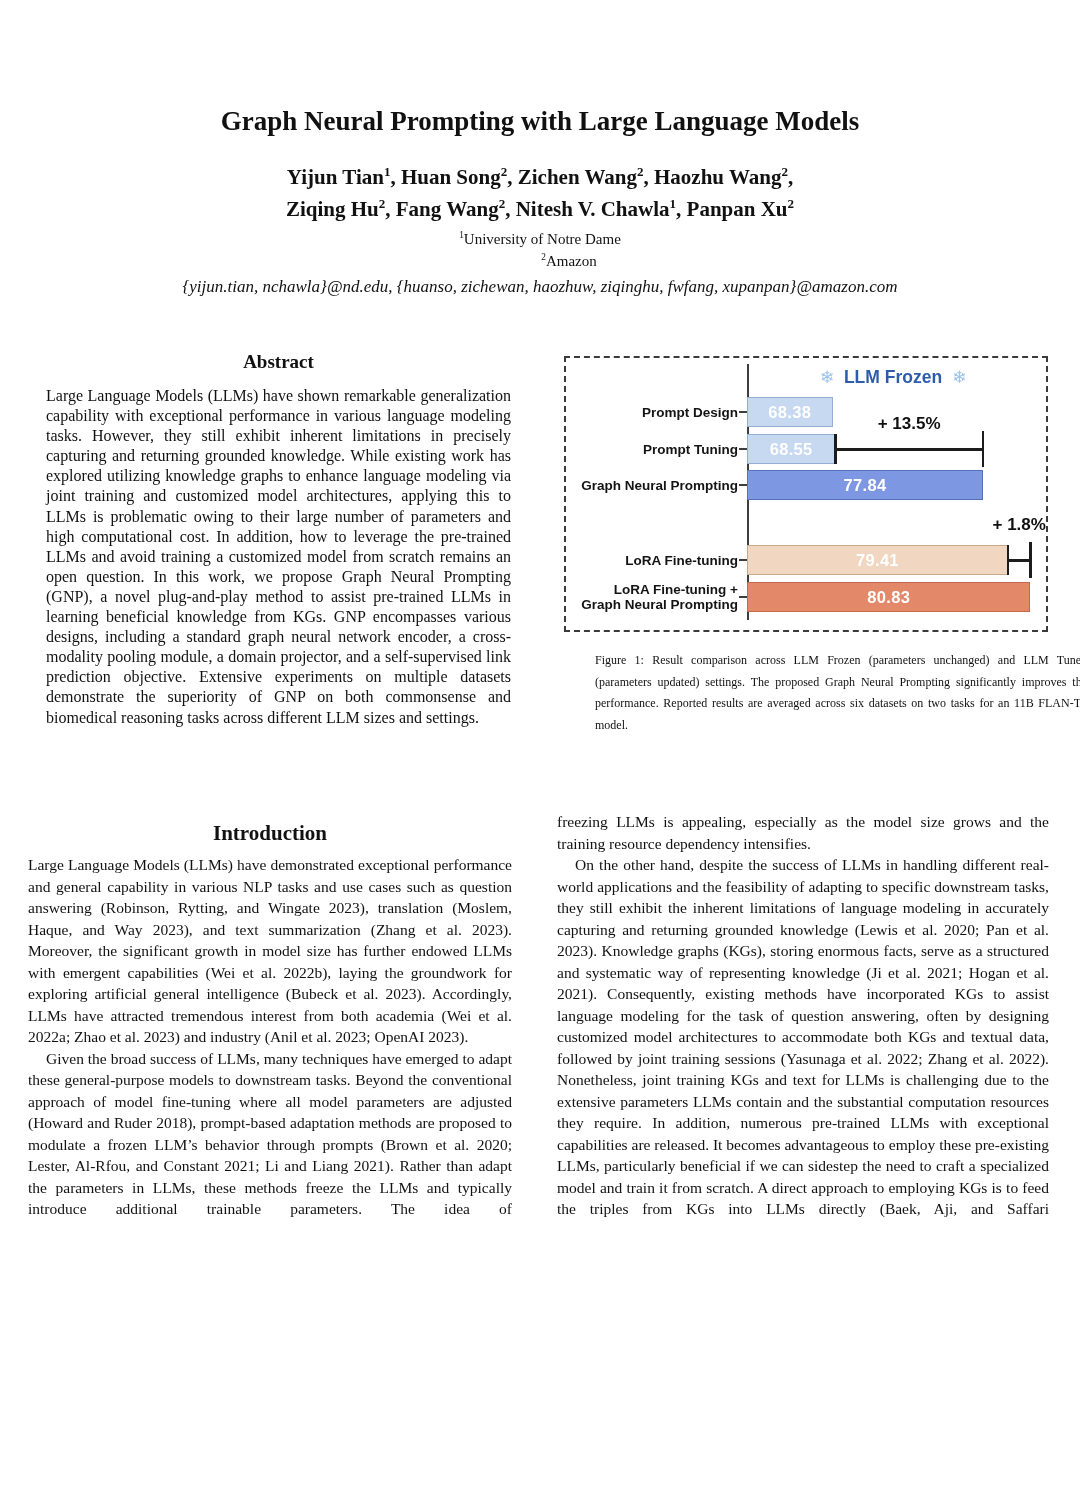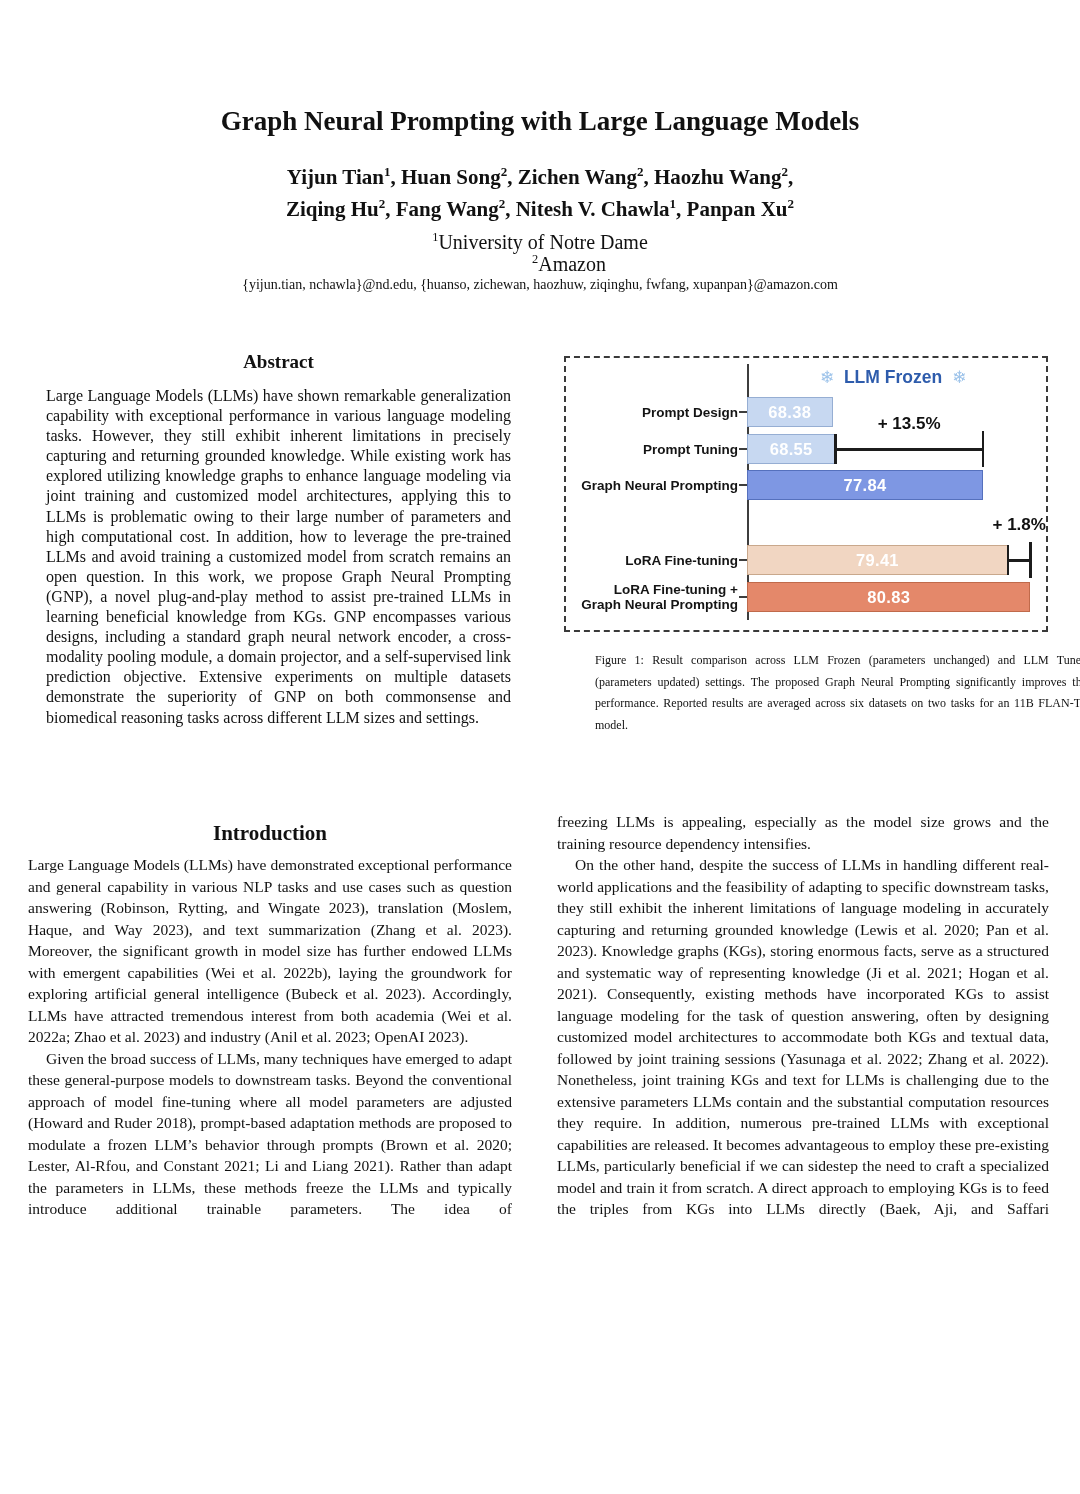--- a/index.html
+++ b/index.html
@@ -12,24 +12,24 @@
 
   
   .paper-title {
     position:absolute; top:106px; left:0; width:100%;
     text-align:center; font-size:27px; font-weight:bold; margin:0;
   }
   .authors-line { position:absolute; left:0; width:100%; text-align:center;
     font-size:21px; font-weight:bold; }
   .authors-1 { top:165px; }
   .authors-2 { top:197px; }
-  .affil-line { position:absolute; left:0; width:100%; text-align:center; font-size:20px; }
+  .affil-line { position:absolute; left:0; width:100%; text-align:center; font-size:15px; }
   .affil-1 { top:231px; }
   .affil-2 { top:253px;margin-left:29px; }
-  .emails { position:absolute; top:277px; left:0; width:100%; text-align:center; font-size:14px; }
+  .emails { position:absolute; top:277px; left:0; width:100%; text-align:center; font-size:17px;font-style:italic; }
 
   
   .abstract-sec { position:absolute; left:46px; top:351px; width:465px; }
   .abstract-sec h2 { margin:0 0 13px 0; text-align:center; font-size:19px; }
   .abstract-sec p { margin:0; font-size:16px; line-height:20.1px; text-align:justify; }
 
   .intro-sec { position:absolute; left:28px; top:821px; width:484px; }
   .intro-sec h2 { margin:0 0 8px 0; text-align:center; font-size:21px; }
   .body-p { margin:0; font-size:15.5px; line-height:21.5px; text-align:justify; }
   .indent { text-indent:18px; }

